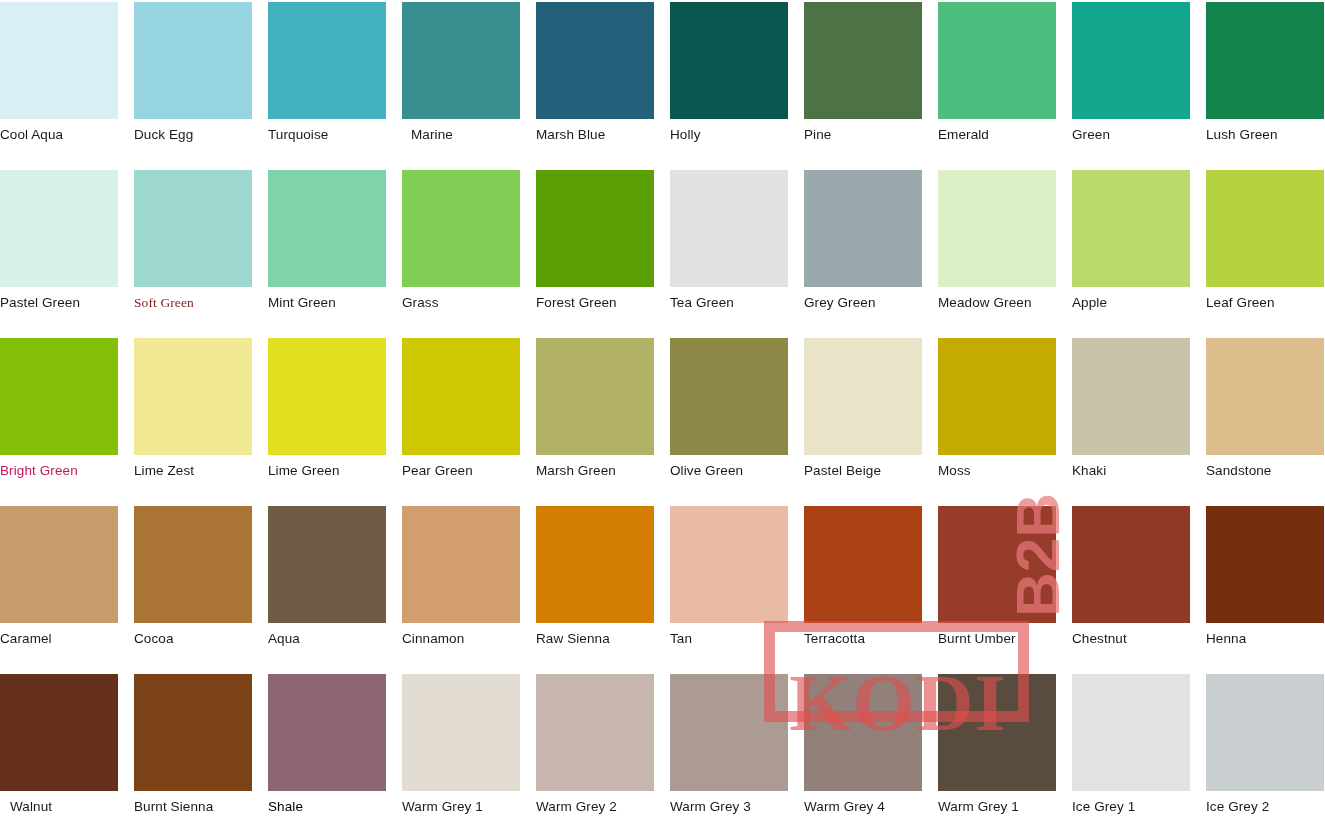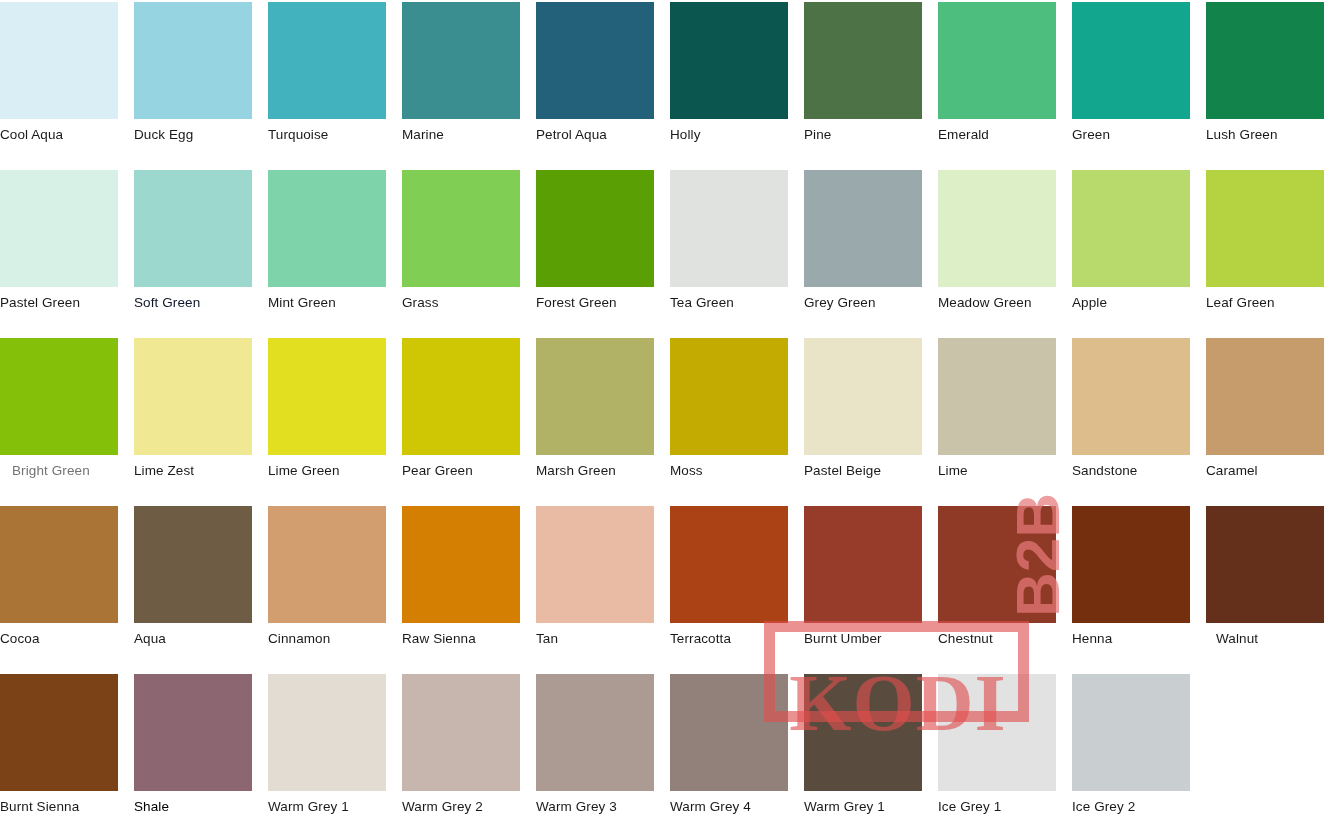--- a/index.html
+++ b/index.html
@@ -121,25 +121,25 @@
       <div class="swatch-cell">
         <div class="swatch-chip" style="background-color: rgb(150, 212, 225);"></div>
         <span class="swatch-label" style="color: rgb(26, 26, 26);">Duck Egg</span>
       </div>
       <div class="swatch-cell">
         <div class="swatch-chip" style="background-color: rgb(67, 178, 191);"></div>
         <span class="swatch-label" style="color: rgb(26, 26, 26);">Turquoise</span>
       </div>
       <div class="swatch-cell">
         <div class="swatch-chip" style="background-color: rgb(59, 142, 144);"></div>
-        <span class="swatch-label" style="color: rgb(26, 26, 26);">Marine</span>
+        <span class="swatch-label" style="color: rgb(26, 26, 26); margin-left: 9px;">Marine</span>
       </div>
       <div class="swatch-cell">
         <div class="swatch-chip" style="background-color: rgb(35, 96, 122);"></div>
-        <span class="swatch-label" style="color: rgb(26, 26, 26);">Petrol Aqua</span>
+        <span class="swatch-label" style="color: rgb(26, 26, 26);">Marsh Blue</span>
       </div>
       <div class="swatch-cell">
         <div class="swatch-chip" style="background-color: rgb(11, 87, 80);"></div>
         <span class="swatch-label" style="color: rgb(26, 26, 26);">Holly</span>
       </div>
       <div class="swatch-cell">
         <div class="swatch-chip" style="background-color: rgb(76, 114, 70);"></div>
         <span class="swatch-label" style="color: rgb(26, 26, 26);">Pine</span>
       </div>
       <div class="swatch-cell">
@@ -153,21 +153,21 @@
       <div class="swatch-cell">
         <div class="swatch-chip" style="background-color: rgb(18, 131, 74);"></div>
         <span class="swatch-label" style="color: rgb(26, 26, 26);">Lush Green</span>
       </div>
       <div class="swatch-cell">
         <div class="swatch-chip" style="background-color: rgb(215, 241, 230);"></div>
         <span class="swatch-label" style="color: rgb(26, 26, 26);">Pastel Green</span>
       </div>
       <div class="swatch-cell">
         <div class="swatch-chip" style="background-color: rgb(156, 216, 206);"></div>
-        <span class="swatch-label" style="color: #0f172a;">Soft Green</span>
+        <span class="swatch-label" style="color: #7f1d1d; font-family: Liberation Serif, serif;">Soft Green</span>
       </div>
       <div class="swatch-cell">
         <div class="swatch-chip" style="background-color: rgb(126, 211, 171);"></div>
         <span class="swatch-label" style="color: rgb(26, 26, 26);">Mint Green</span>
       </div>
       <div class="swatch-cell">
         <div class="swatch-chip" style="background-color: rgb(128, 206, 84);"></div>
         <span class="swatch-label" style="color: rgb(26, 26, 26);">Grass</span>
       </div>
       <div class="swatch-cell">
@@ -189,49 +189,53 @@
       <div class="swatch-cell">
         <div class="swatch-chip" style="background-color: rgb(184, 218, 109);"></div>
         <span class="swatch-label" style="color: rgb(26, 26, 26);">Apple</span>
       </div>
       <div class="swatch-cell">
         <div class="swatch-chip" style="background-color: rgb(181, 211, 65);"></div>
         <span class="swatch-label" style="color: rgb(26, 26, 26);">Leaf Green</span>
       </div>
       <div class="swatch-cell">
         <div class="swatch-chip" style="background-color: rgb(132, 192, 9);"></div>
-        <span class="swatch-label" style="color: #737373; padding-left: 12px;">Bright Green</span>
+        <span class="swatch-label" style="color: #be185d;">Bright Green</span>
       </div>
       <div class="swatch-cell">
         <div class="swatch-chip" style="background-color: rgb(240, 232, 146);"></div>
         <span class="swatch-label" style="color: rgb(26, 26, 26);">Lime Zest</span>
       </div>
       <div class="swatch-cell">
         <div class="swatch-chip" style="background-color: rgb(226, 223, 33);"></div>
         <span class="swatch-label" style="color: rgb(26, 26, 26);">Lime Green</span>
       </div>
       <div class="swatch-cell">
         <div class="swatch-chip" style="background-color: rgb(207, 199, 4);"></div>
         <span class="swatch-label" style="color: rgb(26, 26, 26);">Pear Green</span>
       </div>
       <div class="swatch-cell">
         <div class="swatch-chip" style="background-color: rgb(178, 178, 103);"></div>
         <span class="swatch-label" style="color: rgb(26, 26, 26);">Marsh Green</span>
       </div>
       <div class="swatch-cell">
+        <div class="swatch-chip" style="background-color: rgb(142, 136, 71);"></div>
+        <span class="swatch-label" style="color: rgb(26, 26, 26);">Olive Green</span>
+      </div>
+      <div class="swatch-cell">
+        <div class="swatch-chip" style="background-color: rgb(233, 227, 200);"></div>
+        <span class="swatch-label" style="color: rgb(26, 26, 26);">Pastel Beige</span>
+      </div>
+      <div class="swatch-cell">
         <div class="swatch-chip" style="background-color: rgb(195, 171, 2);"></div>
         <span class="swatch-label" style="color: rgb(26, 26, 26);">Moss</span>
       </div>
       <div class="swatch-cell">
-        <div class="swatch-chip" style="background-color: rgb(233, 227, 200);"></div>
-        <span class="swatch-label" style="color: rgb(26, 26, 26);">Pastel Beige</span>
-      </div>
-      <div class="swatch-cell">
         <div class="swatch-chip" style="background-color: rgb(201, 195, 170);"></div>
-        <span class="swatch-label" style="color: rgb(26, 26, 26);">Lime</span>
+        <span class="swatch-label" style="color: rgb(26, 26, 26);">Khaki</span>
       </div>
       <div class="swatch-cell">
         <div class="swatch-chip" style="background-color: rgb(222, 189, 140);"></div>
         <span class="swatch-label" style="color: rgb(26, 26, 26);">Sandstone</span>
       </div>
       <div class="swatch-cell">
         <div class="swatch-chip" style="background-color: rgb(198, 156, 108);"></div>
         <span class="swatch-label" style="color: rgb(26, 26, 26);">Caramel</span>
       </div>
       <div class="swatch-cell">

